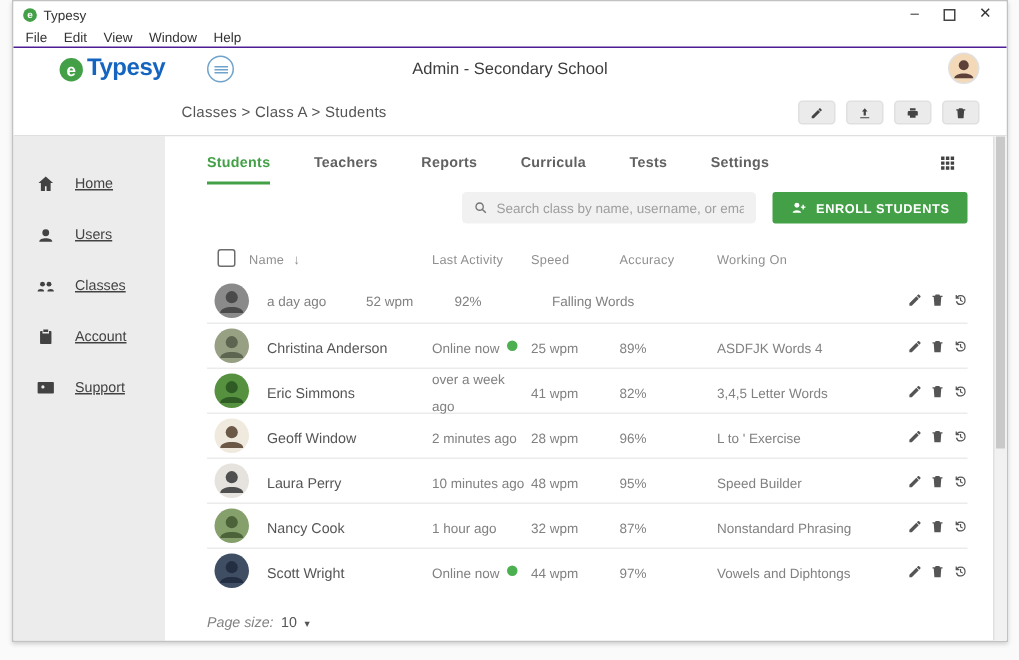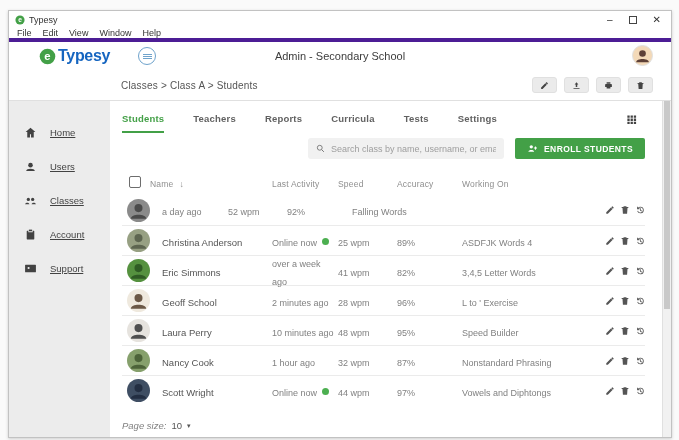--- a/index.html
+++ b/index.html
@@ -1,30 +1,30 @@
 <!DOCTYPE html>
 <html><head>
 <meta charset="utf-8">
 <style>
   * { margin:0; padding:0; box-sizing:border-box; }
   html,body { width:679px; height:440px; font-family:"Liberation Sans","DejaVu Sans",sans-serif; background:#fafafa; overflow:hidden; }
 
-  .app-window { position:absolute; left:8px; top:10px; width:664px; height:428px; background:#fff; border:1px solid #c2c2c2; box-shadow:0 1px 3px rgba(0,0,0,.18); display:flex; flex-direction:column;justify-content:center; }
+  .app-window { position:absolute; left:8px; top:0; width:664px; height:428px; background:#fff; border:1px solid #c2c2c2; box-shadow:0 1px 3px rgba(0,0,0,.18); display:flex; flex-direction:column;justify-content:center; }
 
   
   .titlebar { height:17px; display:flex; align-items:center; padding:0 6px; background:#fff; }
   .titlebar .mark { width:10px; height:10px; margin-right:4px; }
   .titlebar .t-title { font-size:9px; color:#333; }
   .titlebar .spacer { flex:1; }
   .win-ctl { display:flex; align-items:center; gap:16px; padding-right:4px; }
   .win-ctl span { font-size:10px; color:#333; line-height:10px; cursor:default; }
   .ctl-max { width:8px; height:8px; border:1px solid #444; display:inline-block; }
 
   
-  .menubar { height:14px; display:flex; align-items:center; gap:11px; padding:0 8px; border-bottom:4px solid #4c1d95; background:#fff; }
+  .menubar { height:14px; display:flex; align-items:center; gap:11px; padding:0 8px; border-bottom:1px solid #4c1d95; background:#fff; }
   .menubar span { font-size:9px; color:#333; }
 
   
   .appheader { height:28px; display:flex; align-items:center; background:#fff; position:relative; padding:0 12px; }
   .logo { display:flex; align-items:center; gap:2px; margin-left:18px; }
   .logo .mark { width:17px; height:17px; }
   .logo .logo-text { font-size:16px; font-weight:bold; color:#1565c0; letter-spacing:-0.3px; }
   .badge { width:18px; height:18px; border:1.5px solid #6fa3cc; border-radius:50%; margin-left:28px; display:flex; flex-direction:column; align-items:center; justify-content:center; gap:1px; }
   .badge i { display:block; width:9px; height:1px; background:#6fa3cc; }
   .appheader .hdr-title { position:absolute; left:50%; transform:translateX(-50%); font-size:11px; color:#3c3c3c; font-weight:500; white-space:nowrap; }
@@ -37,21 +37,21 @@
   .tool-btn { width:25px; height:16px; background:#ebebeb; border:1px solid #e0e0e0; border-radius:3px; display:flex; align-items:center; justify-content:center; color:#444; cursor:pointer; }
   .tool-btn svg { width:9px; height:9px; }
 
   
   .body { flex:1; display:flex; min-height:0; position:relative; }
   .sidebar { width:101px; background:#ececec; padding-top:14px; }
   .side-item { height:34px; display:flex; align-items:center; gap:13px; padding-left:15px; color:#424242; cursor:pointer;text-decoration:underline; }
   .side-item svg { width:13px; height:13px; flex:none; }
   .side-item .lbl { font-size:9.5px; }
 
-  .main { flex:1; background:#fff; position:relative; padding-left:12px; padding-right:26px; }
+  .main { flex:1; background:#fff; position:relative; padding-left:28px; padding-right:26px; }
 
   
   .scrollbar { position:absolute; right:0; top:0; bottom:0; width:9px; background:#f1f1f1; border-left:1px solid #e0e0e0; }
   .scroll-thumb { position:absolute; left:1px; right:1px; top:0; height:62%; background:#c9c9c9; }
 
   
   .tabs { display:flex; gap:29px; padding-top:12px; height:32px; align-items:flex-start; position:relative; }
   .tab { font-size:9.5px; font-weight:bold; color:#616161; padding-bottom:7px; letter-spacing:.2px; cursor:pointer; }
   .tab.active { color:#43a047; border-bottom:2px solid #43a047; }
   .grid-btn { position:absolute; right:8px; top:10px; cursor:pointer; }
@@ -361,21 +361,21 @@
           </div>
 
           <div class="trow">
             <div class="c-check">
                 <span class="avatar" style="background: rgb(239, 233, 222);">
                   <svg viewBox="0 0 24 24" class="sil" style="color: rgb(107, 88, 70);">
                     <use href="#i-person"></use>
                   </svg>
                 </span>
               </div>
-            <div class="c-name"><span class="name-txt r-name">Geoff School</span></div>
+            <div class="c-name"><span class="name-txt r-name">Geoff Window</span></div>
             <div class="c-act"><span class="val-txt r-act">2 minutes ago</span></div>
             <div class="c-speed"><span class="val-txt r-speed">28 wpm</span></div>
             <div class="c-acc"><span class="val-txt r-acc">96%</span></div>
             <div class="c-work"><span class="val-txt r-work">L to ' Exercise</span></div>
             <div class="c-actions">
               <span class="row-icon">
                   <svg viewBox="0 0 24 24">
                     <path d="M3 17.2V21h3.8L18 9.8 14.2 6 3 17.2zM20.7 7.1c.4-.4.4-1 0-1.4l-2.4-2.4c-.4-.4-1-.4-1.4 0L15 5.2 18.8 9l1.9-1.9z" fill="currentColor"></path>
                   </svg>
                 </span>

